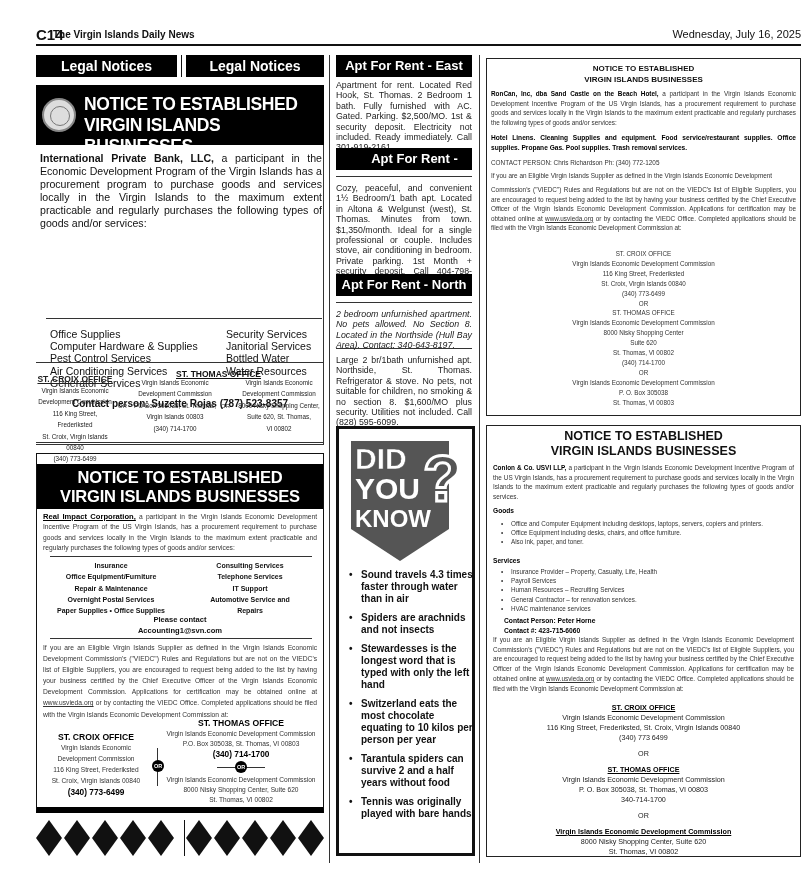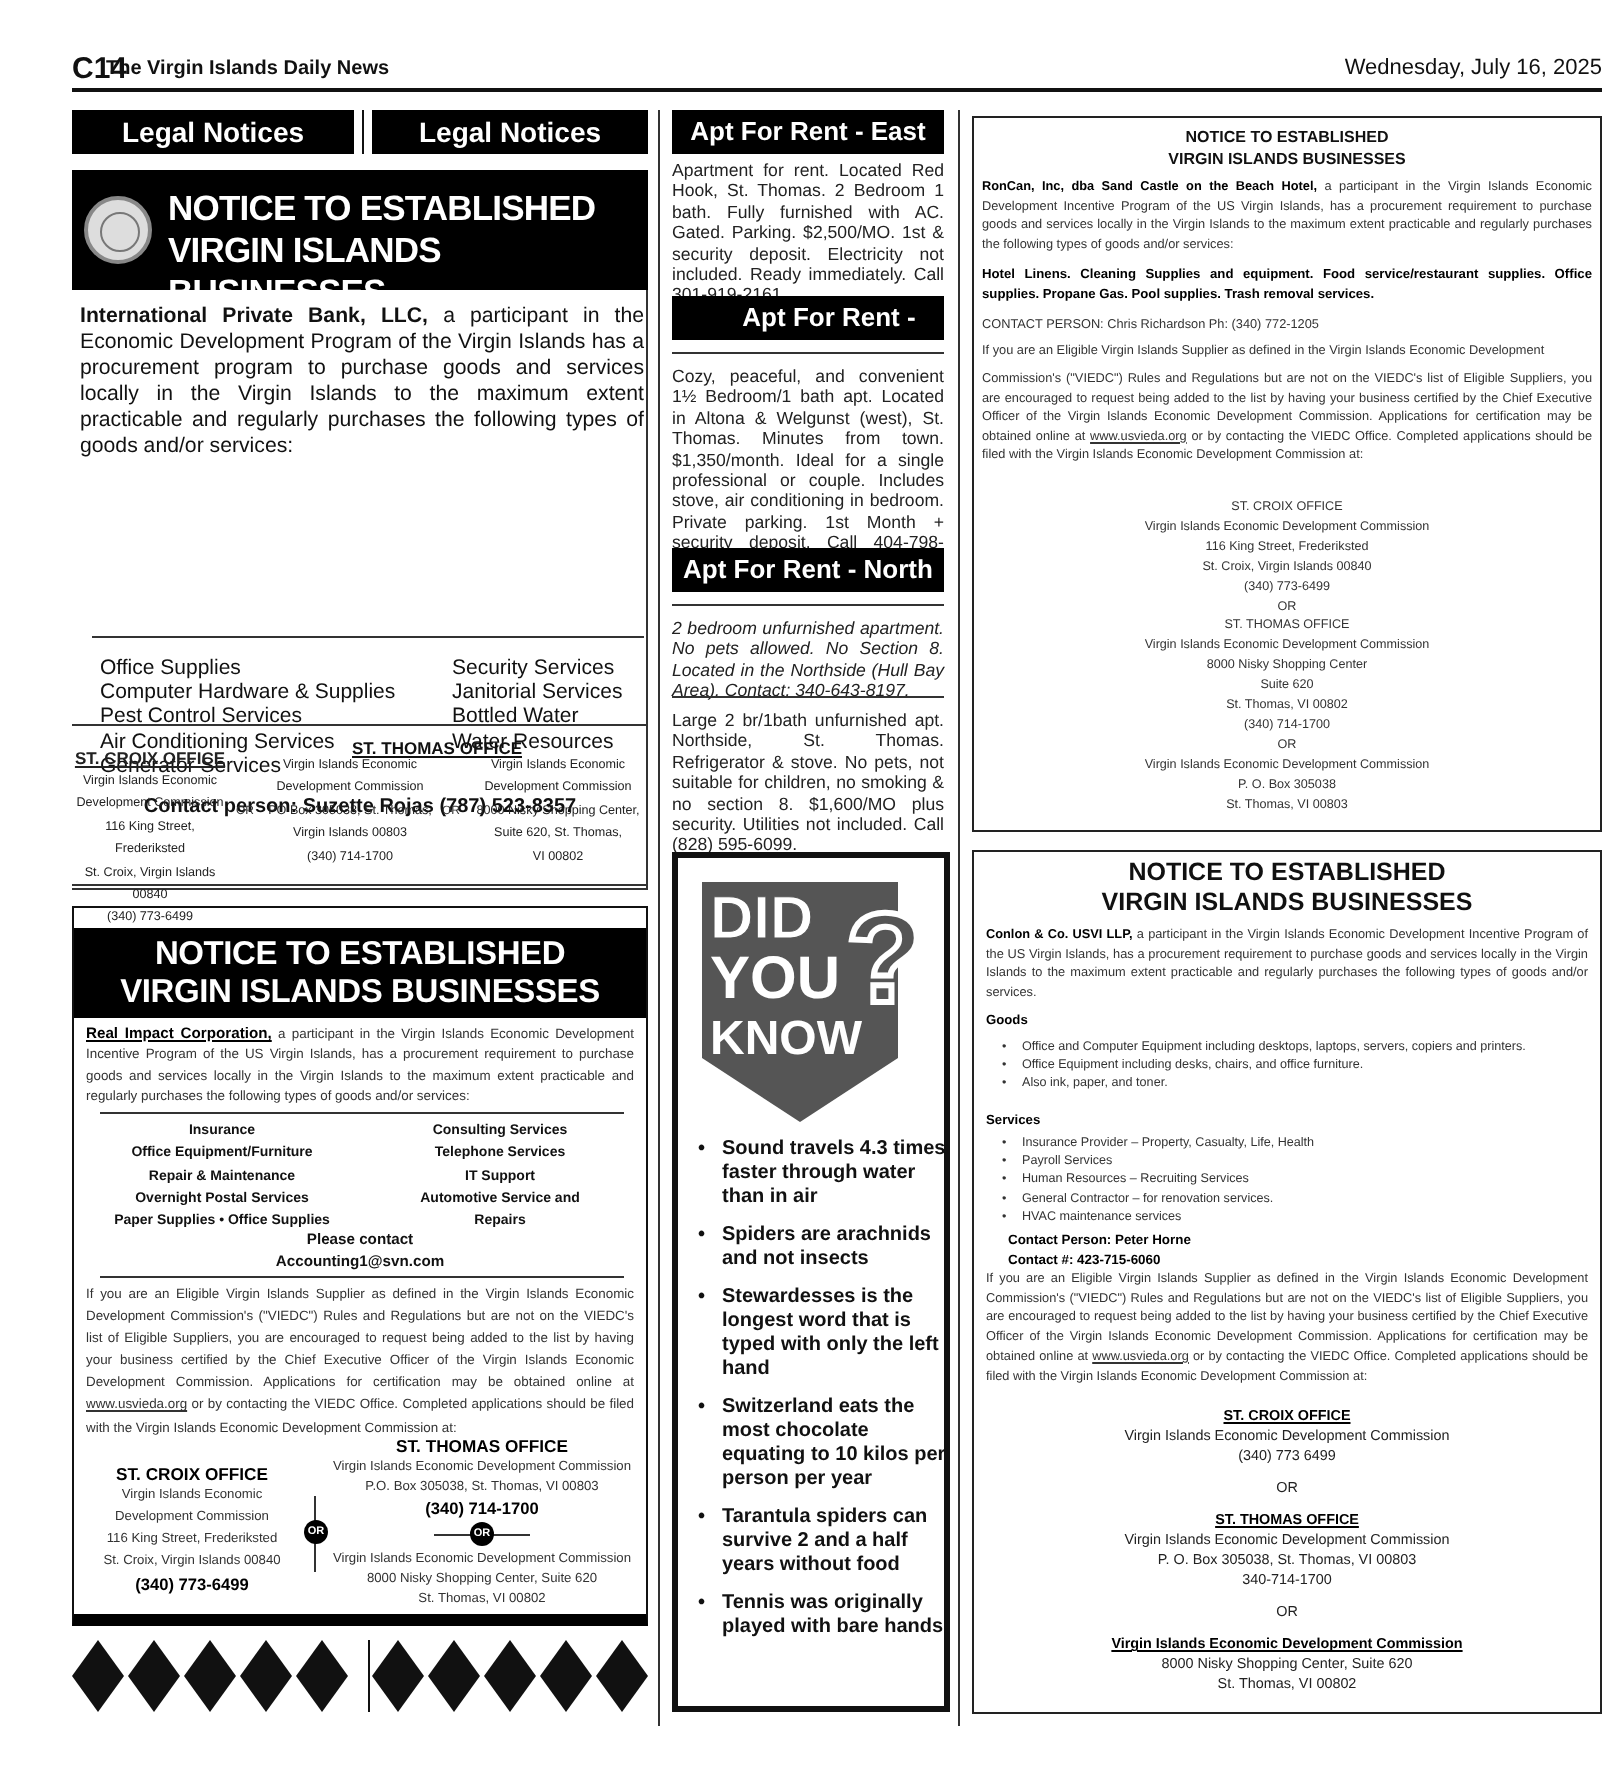--- a/index.html
+++ b/index.html
@@ -319,20 +319,21 @@
     <li>HVAC maintenance services</li>
   </ul>
   <div class="cc-contact">
     <div>Contact Person: Peter Horne</div>
     <div>Contact #: 423-715-6060</div>
   </div>
   <div class="cc-p" style="top:209px;"><span>If you are an Eligible Virgin Islands Supplier as defined in the Virgin Islands Economic Development Commission's ("VIEDC") Rules and Regulations but are not on the VIEDC's list of Eligible Suppliers, you are encouraged to request being added to the list by having your business certified by the Chief Executive Officer of the Virgin Islands Economic Development Commission. Applications for certification may be obtained online at </span><u>www.usvieda.org</u><span> or by contacting the VIEDC Office. Completed applications should be filed with the Virgin Islands Economic Development Commission at:</span></div>
   <div class="cc-offices">
     <div class="hd">ST. CROIX OFFICE</div>
     <div>Virgin Islands Economic Development Commission</div>
+    <div>116 King Street, Frederiksted, St. Croix, Virgin Islands 00840</div>
     <div>(340) 773 6499</div>
     <div class="gap"></div>
     <div>OR</div>
     <div class="gap"></div>
     <div class="hd">ST. THOMAS OFFICE</div>
     <div>Virgin Islands Economic Development Commission</div>
     <div>P. O. Box 305038, St. Thomas, VI 00803</div>
     <div>340-714-1700</div>
     <div class="gap"></div>
     <div>OR</div>

